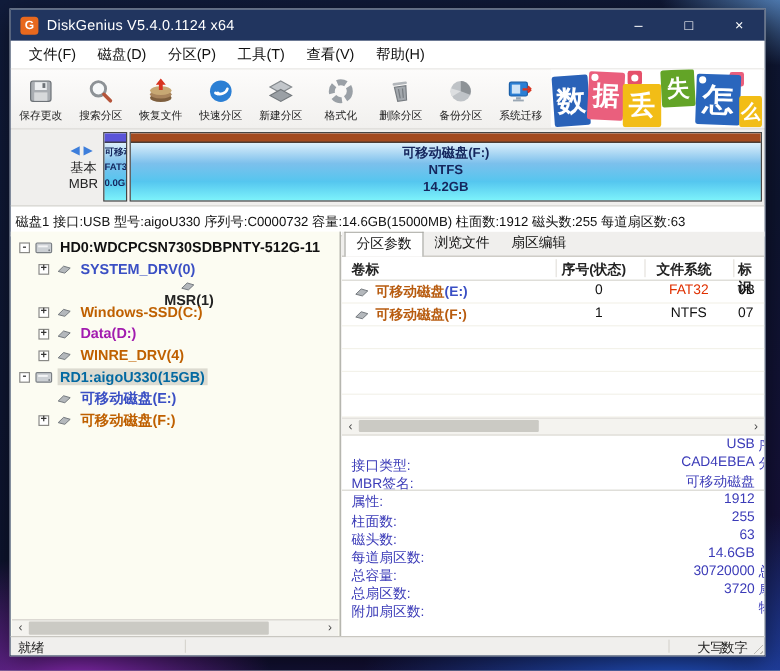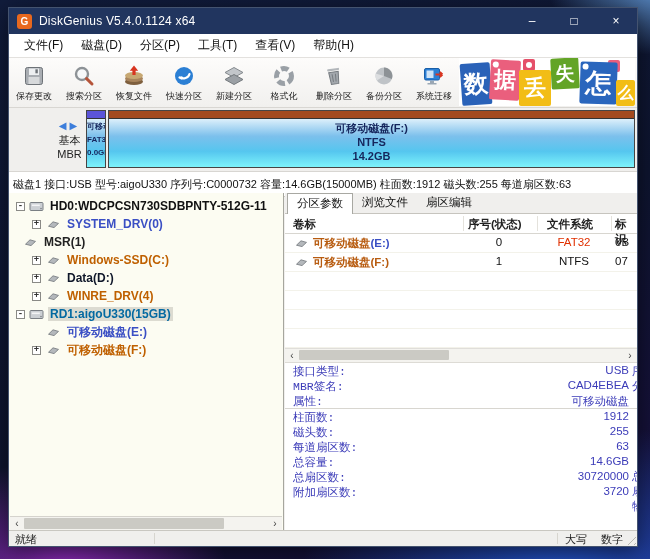--- a/index.html
+++ b/index.html
@@ -65,21 +65,21 @@
   .tab{font-size:11.5px;padding:2px 9px 3px;color:#111;white-space:nowrap;}
   .tab.active{background:#fff;border:1px solid #a8a8a2;border-bottom:none;margin-bottom:-1px;}
   .thead{height:19px;position:relative;border-bottom:1px solid #d8d6d0;font-size:11.5px;color:#222;font-weight:bold;}
   .thead span{position:absolute;top:3px;}
   .colsep{position:absolute;top:2px;bottom:2px;width:1px;background:#e4e2dc;}
   .tdrow{height:18px;position:relative;border-bottom:1px solid #f3f2ea;font-size:11.5px;}
   .tdrow .cell{position:absolute;top:2px;white-space:nowrap;font-weight:bold;}
   .rp-hscroll{position:relative;height:13px;background:#f4f3ef;border-top:1px solid #e0deda;border-bottom:1px solid #dddbd5;}
   .props{position:relative;font-size:11.5px;color:#3b3bb8;}
   .prow{height:15px;position:relative;}
-  .plab{position:absolute;left:8px;top:1px;white-space:nowrap;font-family:Liberation Mono, monospace;}
+  .plab{position:absolute;left:8px;top:18px;white-space:nowrap;}
   .pval{position:absolute;right:8px;top:1px;white-space:nowrap;}
   .pdivider{border-bottom:1px solid #d8d6d0;}
   .clip-col{position:absolute;left:347px;top:0;width:5px;height:160px;overflow:hidden;}
   .clip-col span{position:absolute;left:0;white-space:nowrap;color:#3b3bb8;font-size:11.5px;}
   
   .statusbar{position:absolute;bottom:0;left:0;width:628px;height:15px;background:#f0efed;border-top:1px solid #c9c7c1;font-size:11px;color:#222;}
   .sb-item{position:absolute;top:1px;white-space:nowrap;}
   .sb-sep{position:absolute;top:2px;bottom:2px;width:1px;background:#d7d5cf;}
   .grip{position:absolute;right:1px;bottom:1px;width:12px;height:12px;
     background:repeating-linear-gradient(135deg,transparent 0 3px,#b9b7b1 3px 4px);
@@ -264,21 +264,21 @@
             </div>
             <div class="trow" style="padding-left: 23px;">
               <span class="toggle">+</span>
               <span class="ticon-s">
                 <svg width="16" height="10" viewBox="0 0 16 10">
                   <path d="M3.5 7.2 L8 2.8 L13.5 4.4 L9 8.6 Z" fill="#b4b8bc" stroke="#70757a" stroke-width=".8"></path>
                 </svg>
               </span>
               <span class="tlab" style="color: rgb(58, 79, 196);">SYSTEM_DRV(0)</span>
             </div>
-            <div class="trow" style="">
+            <div class="trow" style="padding-left: 23px; flex-direction: column;">
               <span class="tspacer"></span>
               <span class="ticon-s">
                 <svg width="16" height="10" viewBox="0 0 16 10">
                   <path d="M3.5 7.2 L8 2.8 L13.5 4.4 L9 8.6 Z" fill="#b4b8bc" stroke="#70757a" stroke-width=".8"></path>
                 </svg>
               </span>
               <span class="tlab" style="color: rgb(34, 34, 34);">MSR(1)</span>
             </div>
             <div class="trow" style="padding-left: 23px;">
               <span class="toggle">+</span>
@@ -289,21 +289,21 @@
               </span>
               <span class="tlab" style="color: rgb(191, 96, 0);">Windows-SSD(C:)</span>
             </div>
             <div class="trow" style="padding-left: 23px;">
               <span class="toggle">+</span>
               <span class="ticon-s">
                 <svg width="16" height="10" viewBox="0 0 16 10">
                   <path d="M3.5 7.2 L8 2.8 L13.5 4.4 L9 8.6 Z" fill="#b4b8bc" stroke="#70757a" stroke-width=".8"></path>
                 </svg>
               </span>
-              <span class="tlab" style="color: #0f172a;">Data(D:)</span>
+              <span class="tlab" style="color: #a21caf;">Data(D:)</span>
             </div>
             <div class="trow" style="padding-left: 23px;">
               <span class="toggle">+</span>
               <span class="ticon-s">
                 <svg width="16" height="10" viewBox="0 0 16 10">
                   <path d="M3.5 7.2 L8 2.8 L13.5 4.4 L9 8.6 Z" fill="#b4b8bc" stroke="#70757a" stroke-width=".8"></path>
                 </svg>
               </span>
               <span class="tlab" style="color: rgb(191, 96, 0);">WINRE_DRV(4)</span>
             </div>
@@ -431,19 +431,19 @@
               <span style="top: 136px;">物</span>
             </div>
           </div>
       </div>
     </div>
 
     <div class="statusbar">
       <div class="sb-item" style="left:6px;">就绪</div>
       <div class="sb-sep" style="left:145px;"></div>
       <div class="sb-sep" style="left:548px;"></div>
-      <div class="sb-item" style="left:556px;">大写</div>
+      <div class="sb-item" style="left:572px;">大写</div>
       <div class="sb-item" style="left:592px;">数字</div>
       <div class="grip"></div>
     </div>
 
   </div>
 </div>
 
 </body></html>

